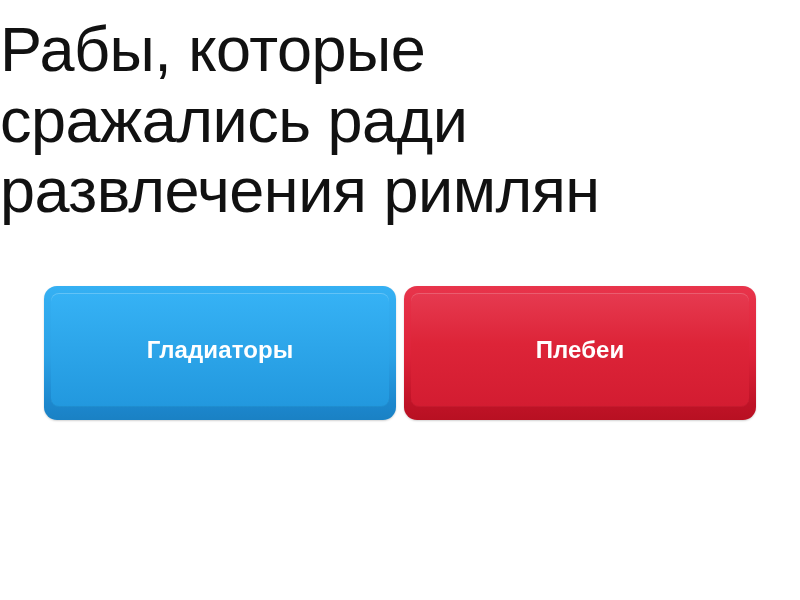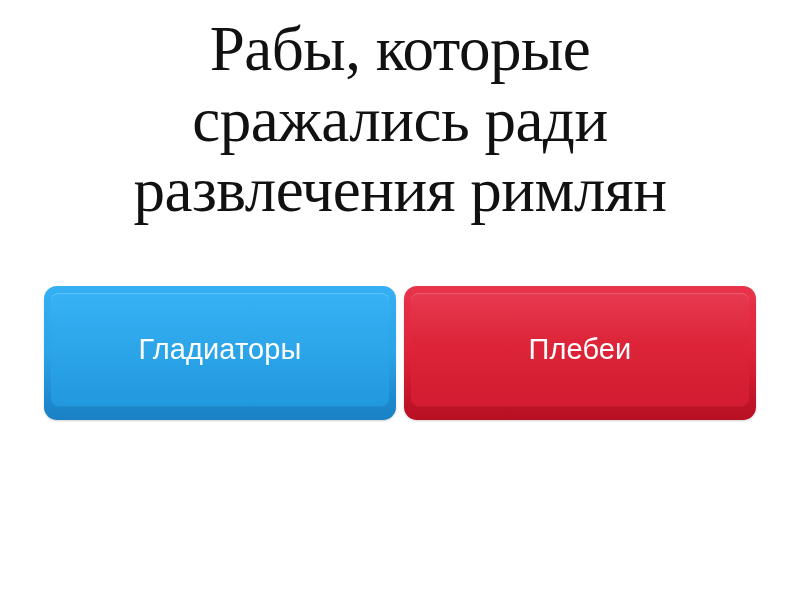--- a/index.html
+++ b/index.html
@@ -20,28 +20,26 @@
     position: absolute;
     inset: 0;
   }
 
   
   .question {
     position: absolute;
     left: 0;
     top: 14px;
     width: 800px;
-    text-align: center;
     color: #111111;
     font-size: 63px;
     line-height: 1.12;
     font-weight: 400;
     letter-spacing: -0.5px;
     white-space: pre-line;
-    font-family: Liberation Serif, serif;
   }
 
   
   .answers {
     position: absolute;
     left: 0;
     top: 0;
     width: 800px;
     height: 600px;
   }
@@ -76,22 +74,22 @@
     top: 7px;
     bottom: 13px;
     border-radius: 8px;
     display: flex;
     align-items: center;
     justify-content: center;
   }
 
   .answer-btn .label {
     color: #ffffff;
-    font-size: 29px;
-    font-weight: 400;
+    font-size: 24px;
+    font-weight: 700;
     line-height: 1.15;
     text-align: center;
     padding: 0 12px;
     letter-spacing: 0.1px;
     user-select: none;
   }
 
   
   .answer-blue   { left: 44px;  top: 286px; }
   .answer-blue .shell {

